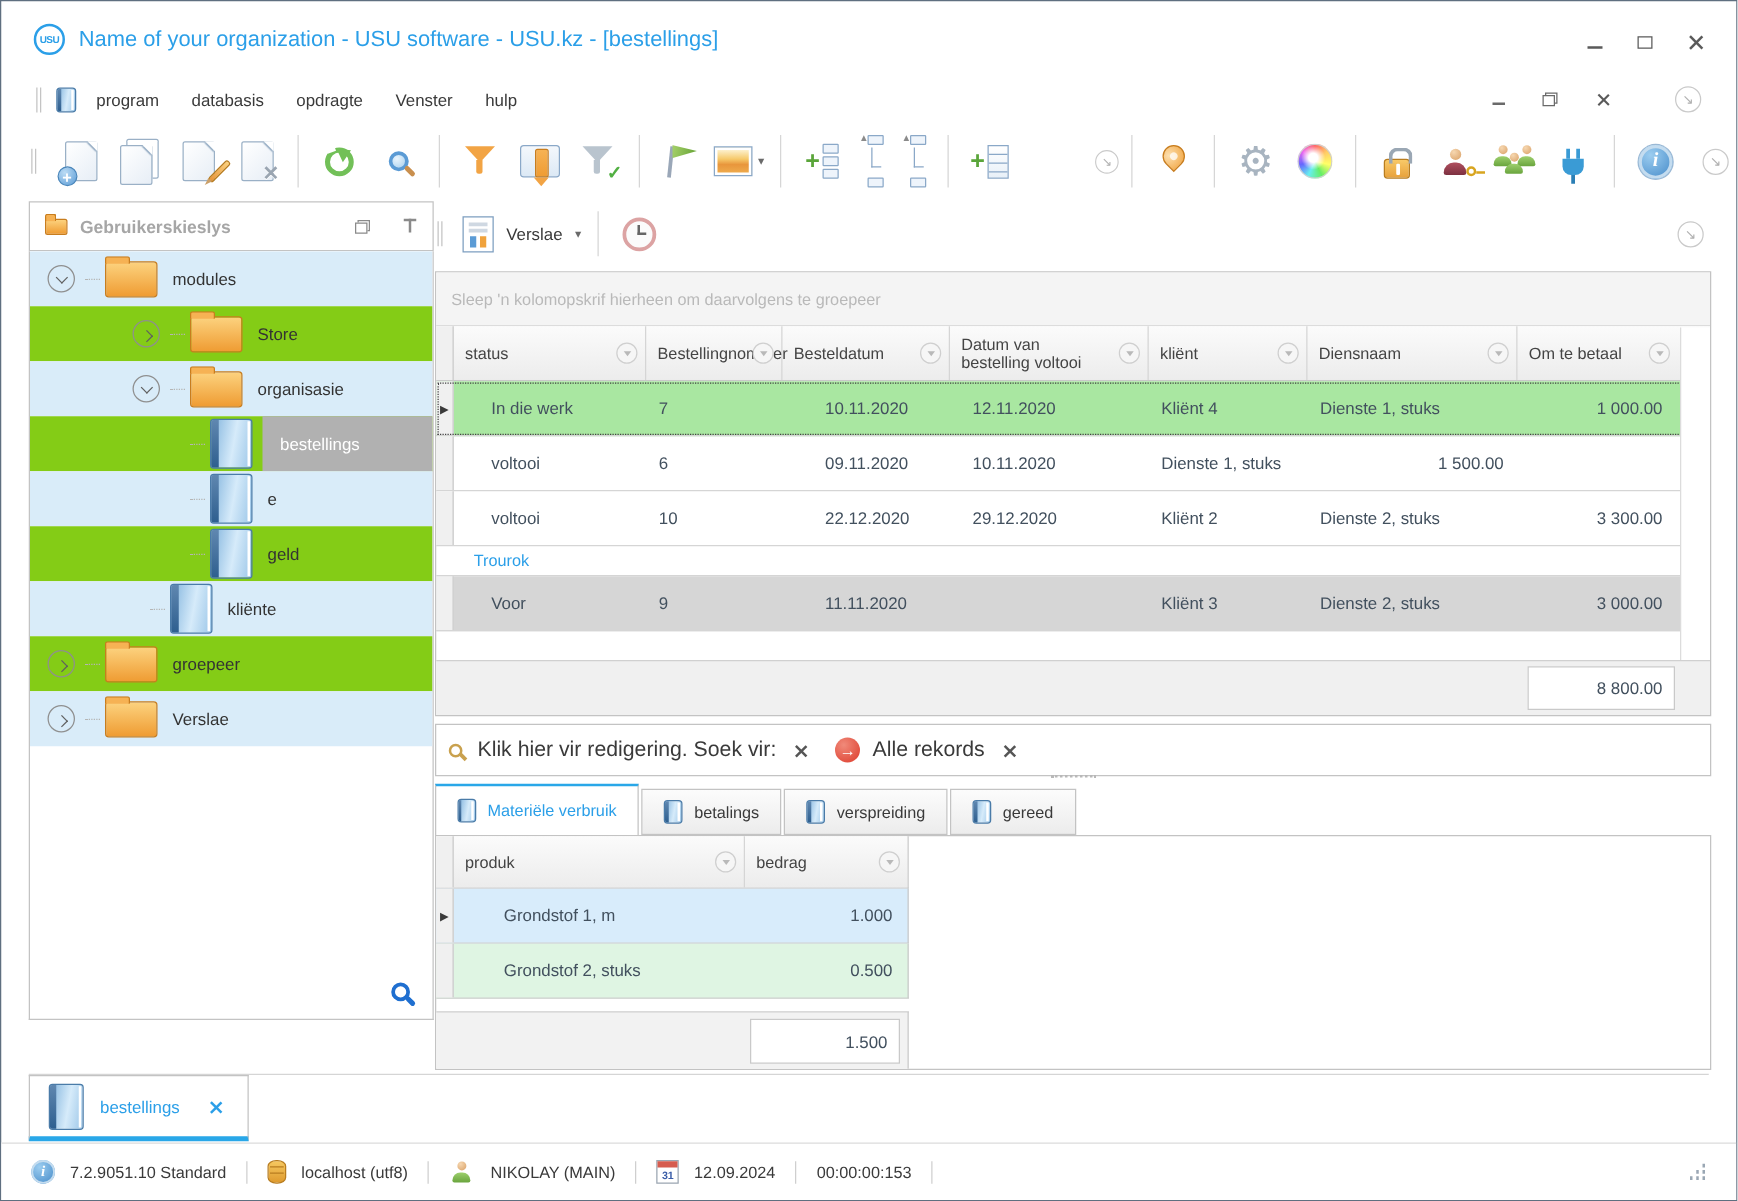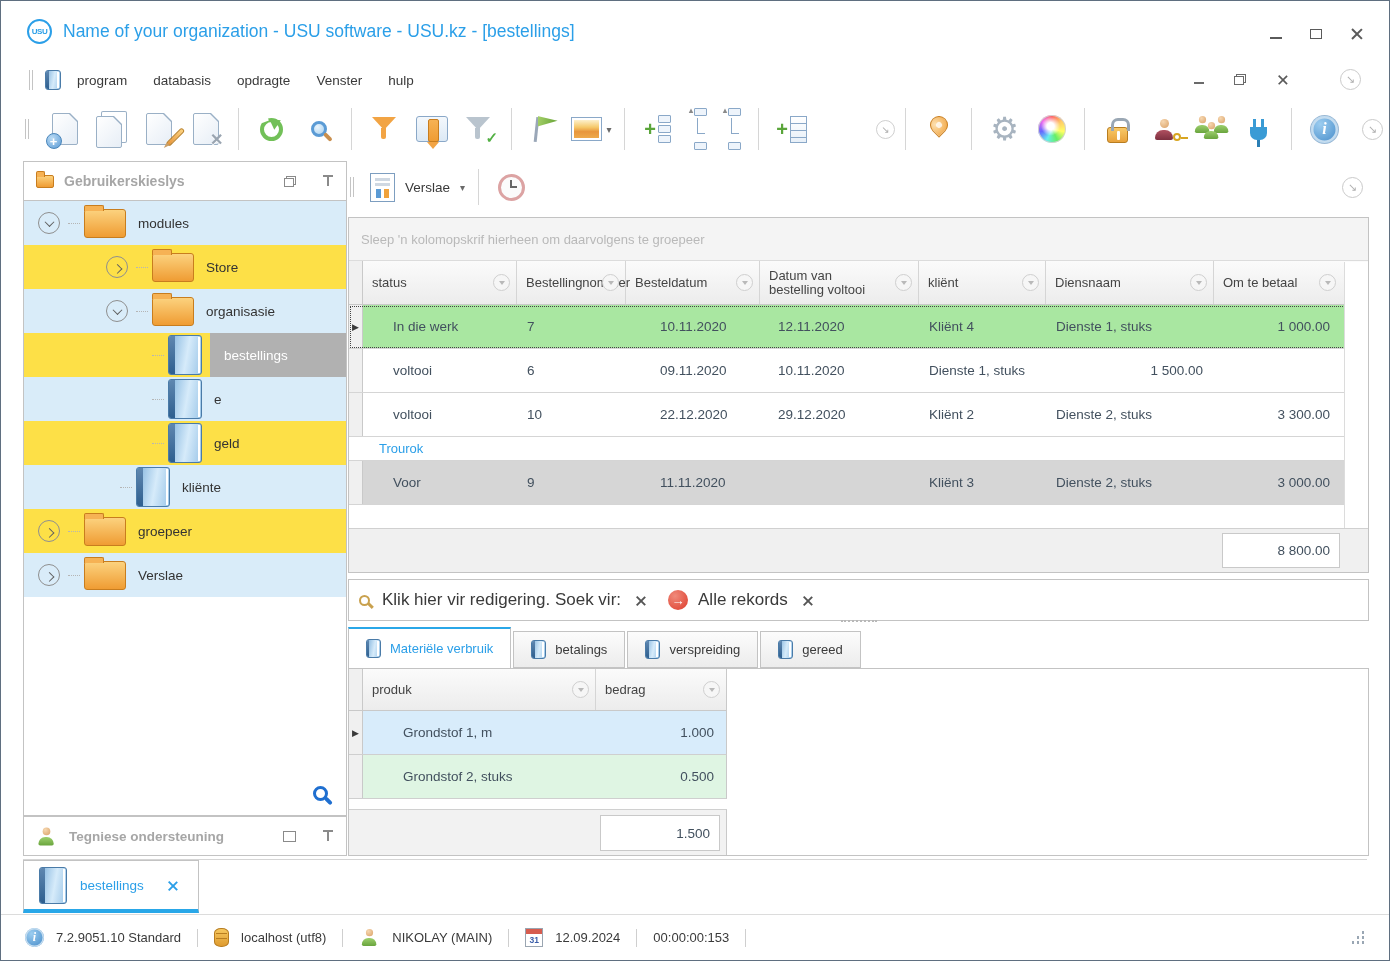--- a/index.html
+++ b/index.html
@@ -115,21 +115,21 @@
   .fold-sm { width:18px; height:13px; }
   .fold-tree { width:42px; height:29px; border-radius:3px; }
   .sb-title { color:#a6a6a6; font-weight:bold; font-size:14px; flex:1; }
   .boxic { width:13px; height:11px; border:1.5px solid #8a8a8a; }
   .restore.gray::before,.restore.gray::after { border-color:#8a8a8a; }
   .pinic { width:12px; height:14px; position:relative; }
   .pinic::before { content:""; position:absolute; left:1px; top:1px; width:10px; height:2.2px; background:#8a8a8a; }
   .pinic::after { content:""; position:absolute; left:5px; top:1px; width:2.2px; height:11px; background:#8a8a8a; }
   .sb-body { position:absolute; top:40px; bottom:40px; left:0; right:0; border:1px solid #c3c3c3; border-top:none; background:#fff; overflow:hidden; }
   .trow { height:44px; display:flex; align-items:center; position:relative; }
-  .trow.blue { background:#d9ecf9; } .trow.green { background:#fde047; }
+  .trow.blue { background:#d9ecf9; } .trow.green { background:#84cc16; }
   .cir { width:22px; height:22px; min-width:22px; border:1.6px solid #8f8f8f; border-radius:50%; display:flex; align-items:center; justify-content:center; background:transparent; margin-right:8px; }
   .cv { width:7px; height:7px; border-right:1.8px solid #5f5f5f; border-bottom:1.8px solid #5f5f5f; }
   .cv.down { transform:rotate(45deg) translate(-1px,-1px); }
   .cv.right { transform:rotate(-45deg) translate(-1px,1px); }
   .dotl { border-top:1px dotted #b5b5b5; width:12px; margin-right:4px; }
   .bk { position:relative; border-radius:3px; background:linear-gradient(100deg,#7fb2dc 0%,#d6ebfa 55%,#9cc6e8 100%); border:1px solid #4a7ba8; }
   .bk::before { content:""; position:absolute; left:0; top:0; bottom:0; width:18%; background:linear-gradient(#5f87b0,#2e5f8f); border-radius:2px 0 0 2px; }
   .bk::after { content:""; position:absolute; right:1px; top:1px; bottom:1px; width:2px; background:#fff; }
   .bk-tree { width:34px; height:40px; } .bk-menu { width:16px; height:20px; } .bk-tab { width:15px; height:19px; } .bk-btab { width:28px; height:37px; }
   .tlabel { font-size:13.5px; color:#333; margin-left:12px; }
@@ -422,26 +422,20 @@
       </div>
       <div class="trow blue" style="padding-left:14px">
         <span class="cir">
             <span class="cv right"></span>
           </span>
         <span class="dotl"></span>
           <span class="fold fold-tree"></span>
         <span class="tlabel">Verslae</span>
       </div>
       <span class="sb-search"></span>
-    </div>
-    <div class="sb-bottom">
-      <span class="pers" style="transform:scale(0.85)"></span>
-      <span class="sb-title">Tegniese ondersteuning</span>
-      <span class="boxic"></span>
-      <span class="pinic" style="margin-left:14px"></span>
     </div>
   </div>
 
   <div class="main">
 
     <div class="toolbar2">
       <span class="grip2"></span>
       <span class="tbtn" style="width:auto;padding:0 4px">
         <span class="repic"></span>
         <span class="t2label">Verslae</span>

